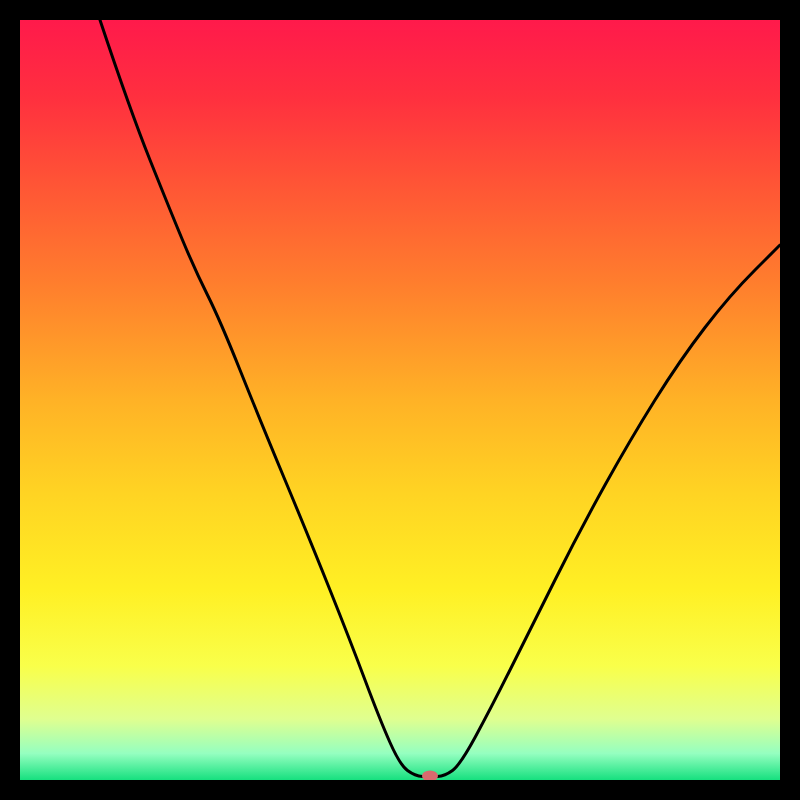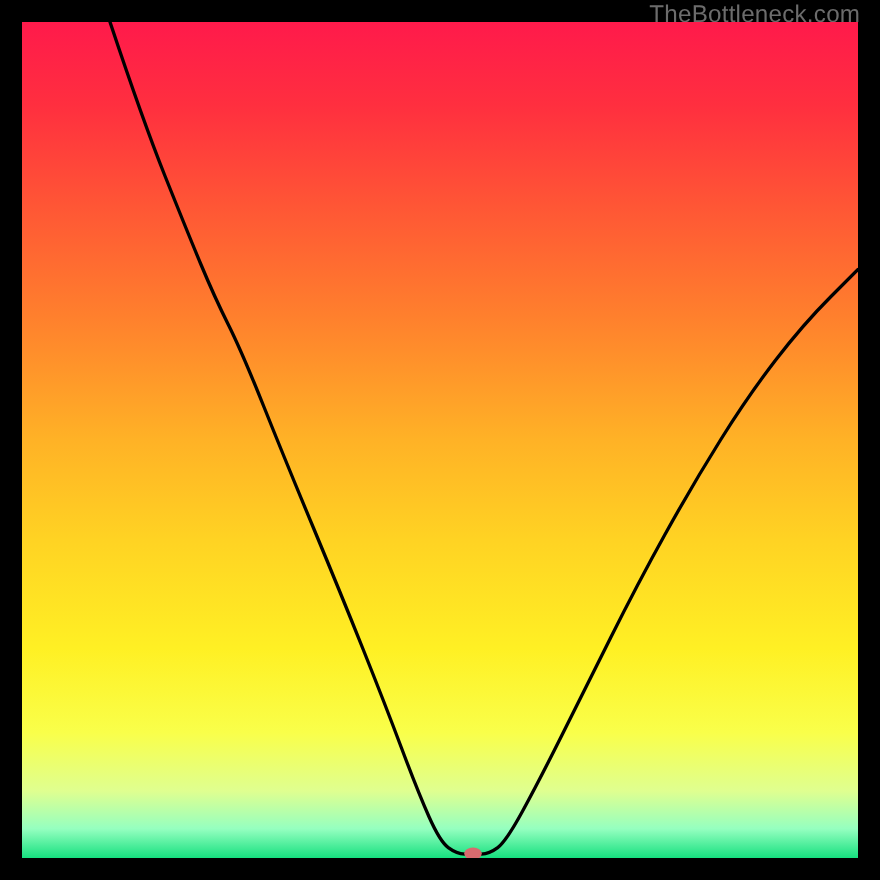--- a/index.html
+++ b/index.html
@@ -32,21 +32,20 @@
     color: #6c6c6c;
     letter-spacing: 0.2px;
     user-select: none;
   }
   svg { display: block; }
 </style>
 </head>
 <body>
 
 <div class="frame">
-  <div class="watermark">TheBottleneck.com</div>
   <div class="plot">
     <svg id="chart-svg" width="760" height="760" viewBox="0 0 760 760">
       <defs>
         <linearGradient id="bg-grad" x1="0" y1="0" x2="0" y2="1">
             <stop offset="0%" stop-color="#ff1a4b"></stop>
             <stop offset="10%" stop-color="#ff2f3f"></stop>
             <stop offset="22%" stop-color="#ff5635"></stop>
             <stop offset="35%" stop-color="#ff7f2d"></stop>
             <stop offset="50%" stop-color="#ffb226"></stop>
             <stop offset="62%" stop-color="#ffd323"></stop>

